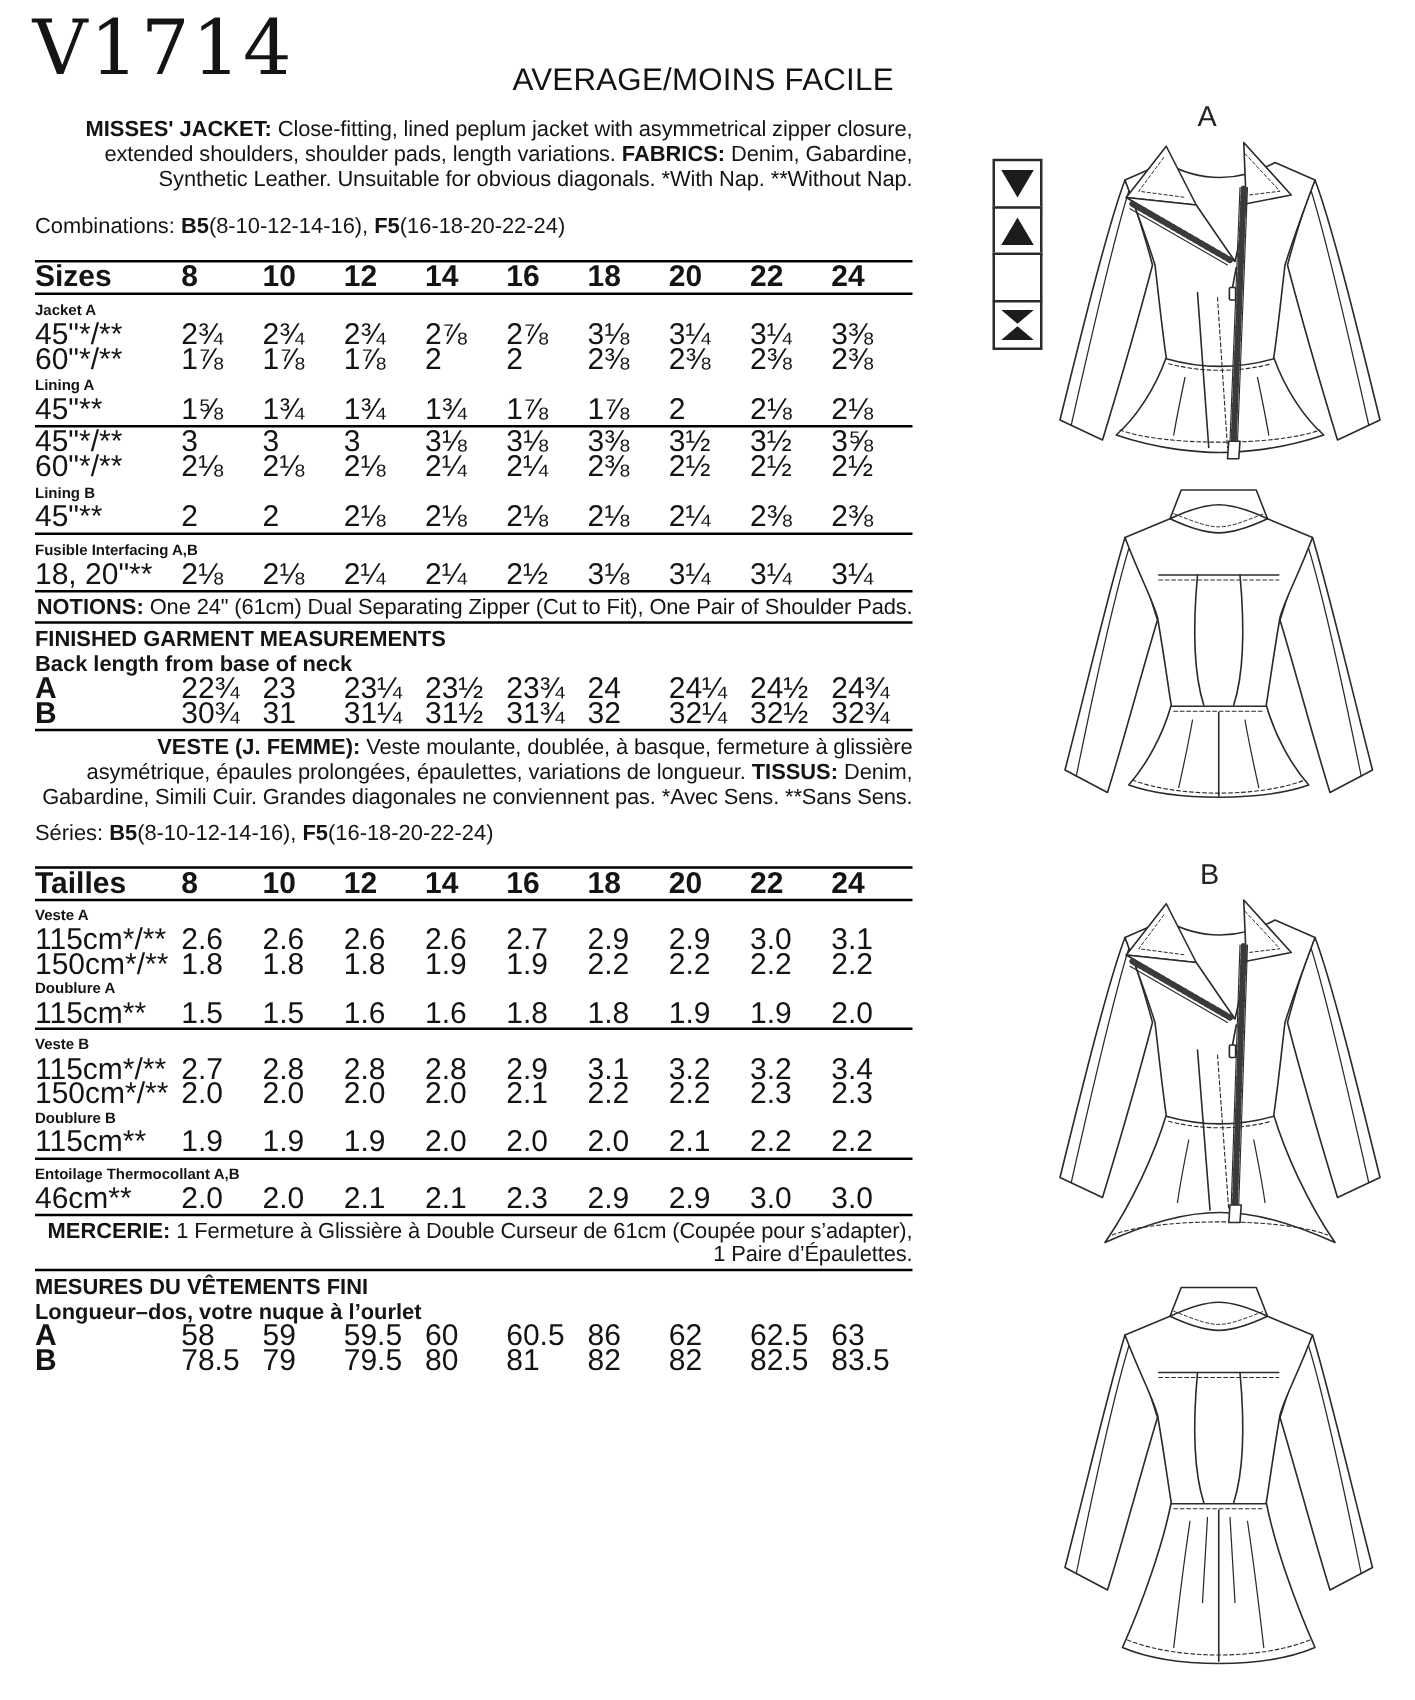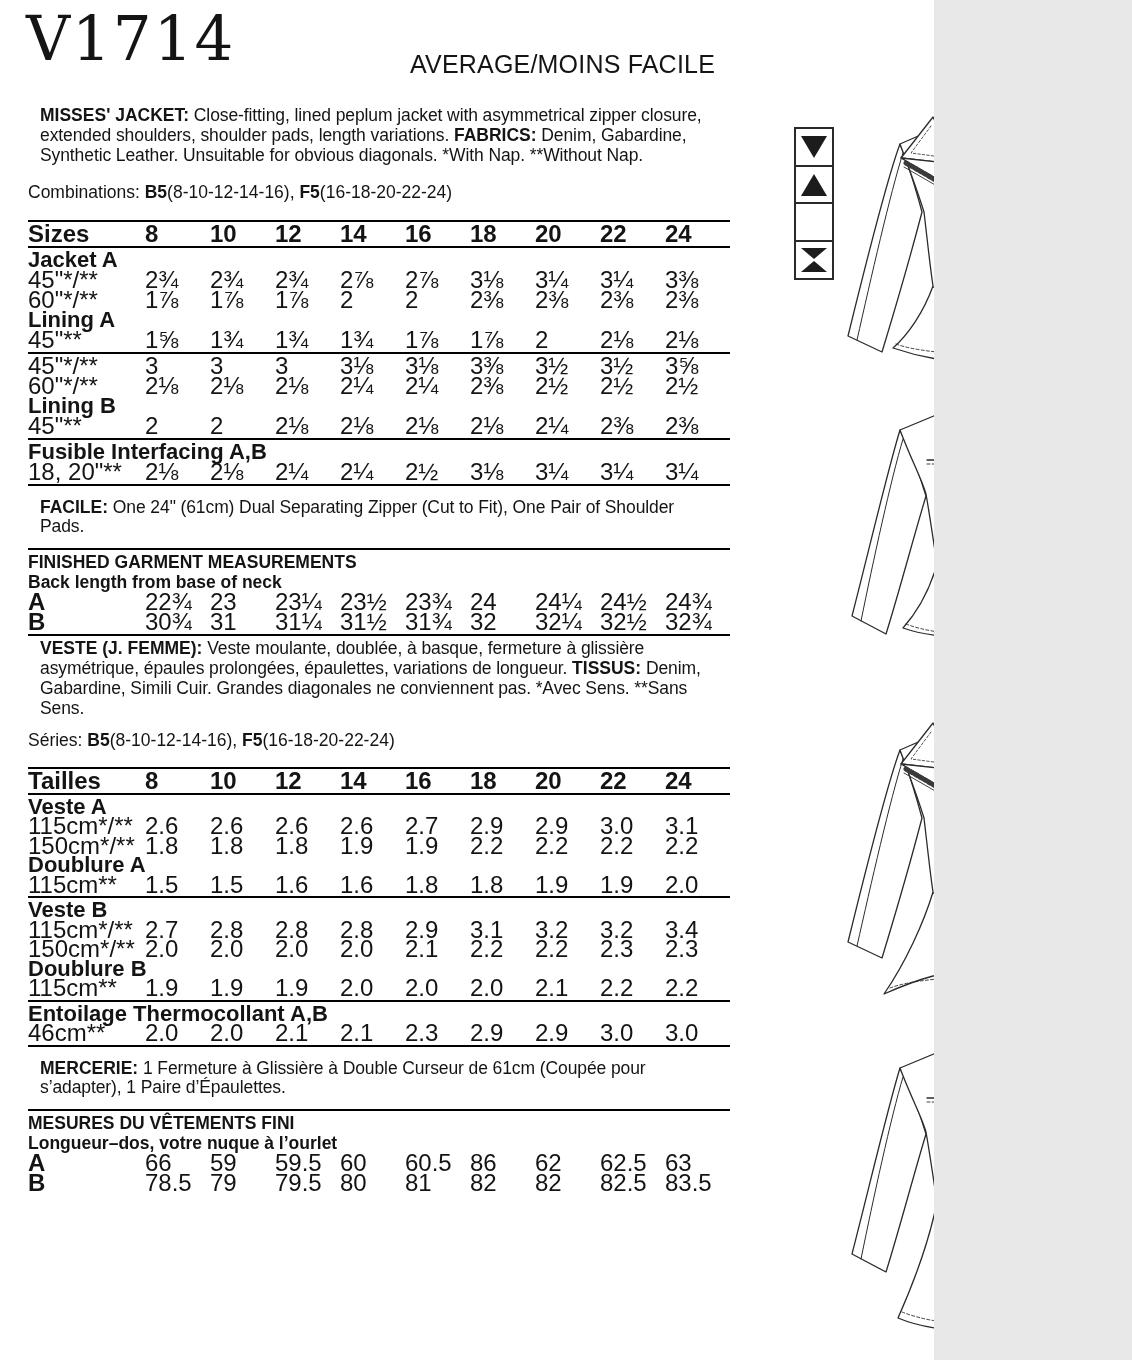--- a/index.html
+++ b/index.html
@@ -1,30 +1,30 @@
 <!DOCTYPE html>
 <html><head>
 <meta charset="utf-8">
 <style>
   html,body{margin:0;padding:0;background:#e8e8e8}
-  .sheet{position:relative;width:934px;height:1360px;background:#ffffff;overflow:hidden;
+  .sheet{position:relative;width:1132px;height:1360px;background:#ffffff;overflow:hidden;
          font-family:"Liberation Sans","DejaVu Sans",sans-serif;color:#141414;}
   .brand{position:absolute;left:26px;top:8px;
          font-family:"DejaVu Serif","Liberation Serif",serif;
          font-size:61px;font-weight:500;letter-spacing:2px;line-height:1;}
   .difficulty{position:absolute;left:410px;top:50px;font-size:25px;letter-spacing:.2px;}
   .leftcol{position:absolute;left:28px;top:93px;width:702px;}
-  .para{margin:12px;font-size:17.5px;line-height:20px;letter-spacing:-0.1px;}
+  .para{margin:0;font-size:17.5px;line-height:20px;letter-spacing:-0.1px;text-align:right;}
   .para b{letter-spacing:0;}
   .combos{margin-top:17px;font-size:17.5px;line-height:20px;}
   .rule{border:none;border-top:2.5px solid #000;margin:2px 0;}
   .trow{display:grid;grid-template-columns:117px repeat(9,1fr);font-size:24px;line-height:20px;min-height:20px;}
   .trow .tlabel{white-space:nowrap;}
   .thead .tlabel,.thead .cell{font-weight:bold;}
-  .ttitle{font-weight:bold;font-size:22px;line-height:20px;}
+  .ttitle{font-weight:bold;font-size:12px;line-height:20px;}
   .fr .trow,.fr .ttitle{line-height:19.5px;min-height:19.5px;}
   .boldlbl .tlabel{font-weight:bold;}
   .sectionhead{font-weight:bold;font-size:17.5px;line-height:20px;}
   .series{margin-top:9px;font-size:17.5px;line-height:20px;}
   
   .napstrip{position:absolute;left:794px;top:127px;width:40px;}
   .napbox{width:36px;height:36px;border:2.5px solid #2a2a2a;margin-top:-2.5px;background:#fff;
           display:flex;align-items:center;justify-content:center;}
   .napbox:first-child{margin-top:0;}
   
@@ -146,21 +146,21 @@
           <span class="cell">2¼</span>
           <span class="cell">2½</span>
           <span class="cell">3⅛</span>
           <span class="cell">3¼</span>
           <span class="cell">3¼</span>
           <span class="cell">3¼</span>
         </div>
       <hr class="rule">
     </div>
 
-    <p class="para" style="line-height:19px;"><b>FACILE:</b><span> One 24" (61cm) Dual Separating Zipper (Cut to Fit), One Pair of Shoulder Pads.</span></p>
+    <p class="para" style="line-height:19px;"><b>NOTIONS:</b><span> One 24" (61cm) Dual Separating Zipper (Cut to Fit), One Pair of Shoulder Pads.</span></p>
     <hr class="rule">
 
     <div class="sectionhead">FINISHED GARMENT MEASUREMENTS</div>
     <div class="sectionhead">Back length from base of neck</div>
     <div class="trow boldlbl">
       <span class="tlabel">A</span>
     <span class="cell">22¾</span>
         <span class="cell">23</span>
         <span class="cell">23¼</span>
         <span class="cell">23½</span>
@@ -297,21 +297,21 @@
       <hr class="rule">
     </div>
 
     <p class="para" style="line-height:19px;"><b>MERCERIE:</b><span> 1 Fermeture à Glissière à Double Curseur de 61cm (Coupée pour s’adapter), 1 Paire d’Épaulettes.</span></p>
     <hr class="rule">
 
     <div class="sectionhead">MESURES DU VÊTEMENTS FINI</div>
     <div class="sectionhead">Longueur–dos, votre nuque à l’ourlet</div>
     <div class="trow boldlbl fr2">
       <span class="tlabel">A</span>
-    <span class="cell">66</span>
+    <span class="cell">58</span>
         <span class="cell">59</span>
         <span class="cell">59.5</span>
         <span class="cell">60</span>
         <span class="cell">60.5</span>
         <span class="cell">86</span>
         <span class="cell">62</span>
         <span class="cell">62.5</span>
         <span class="cell">63</span>
       </div>
     <div class="trow boldlbl">

